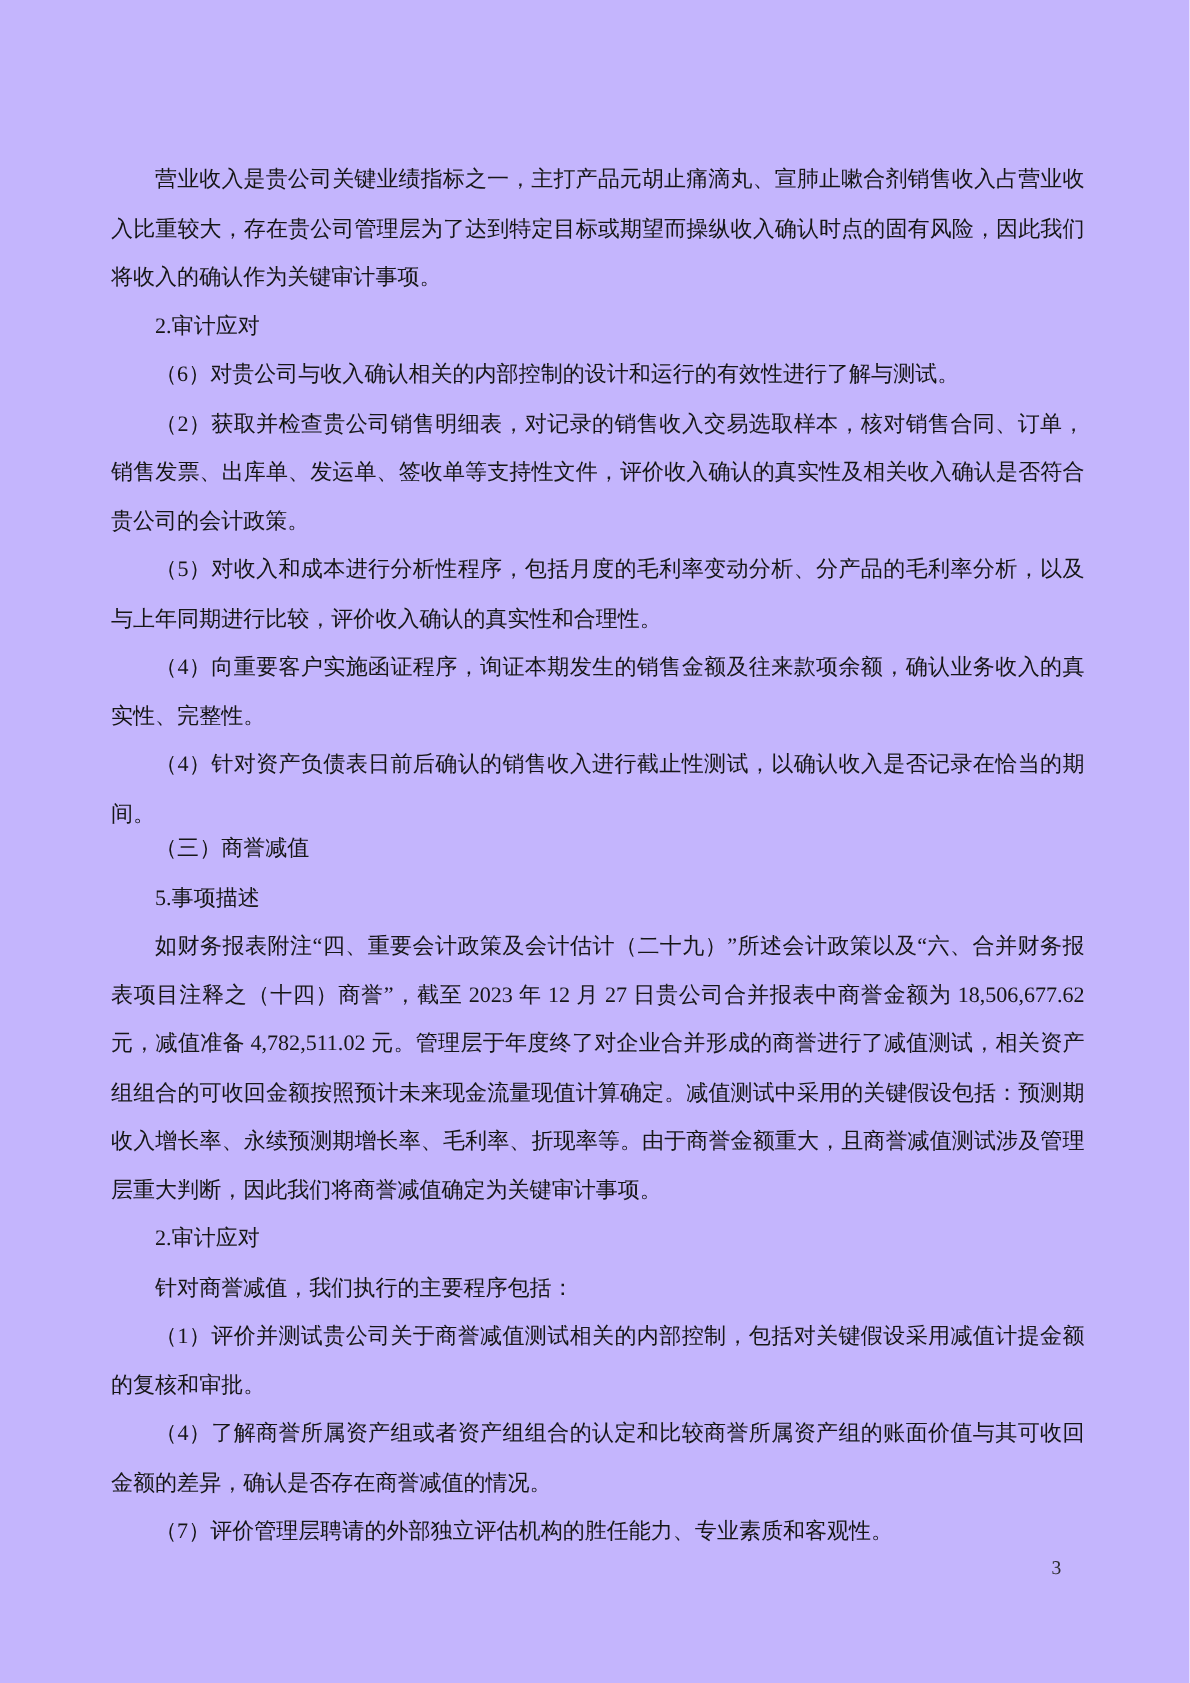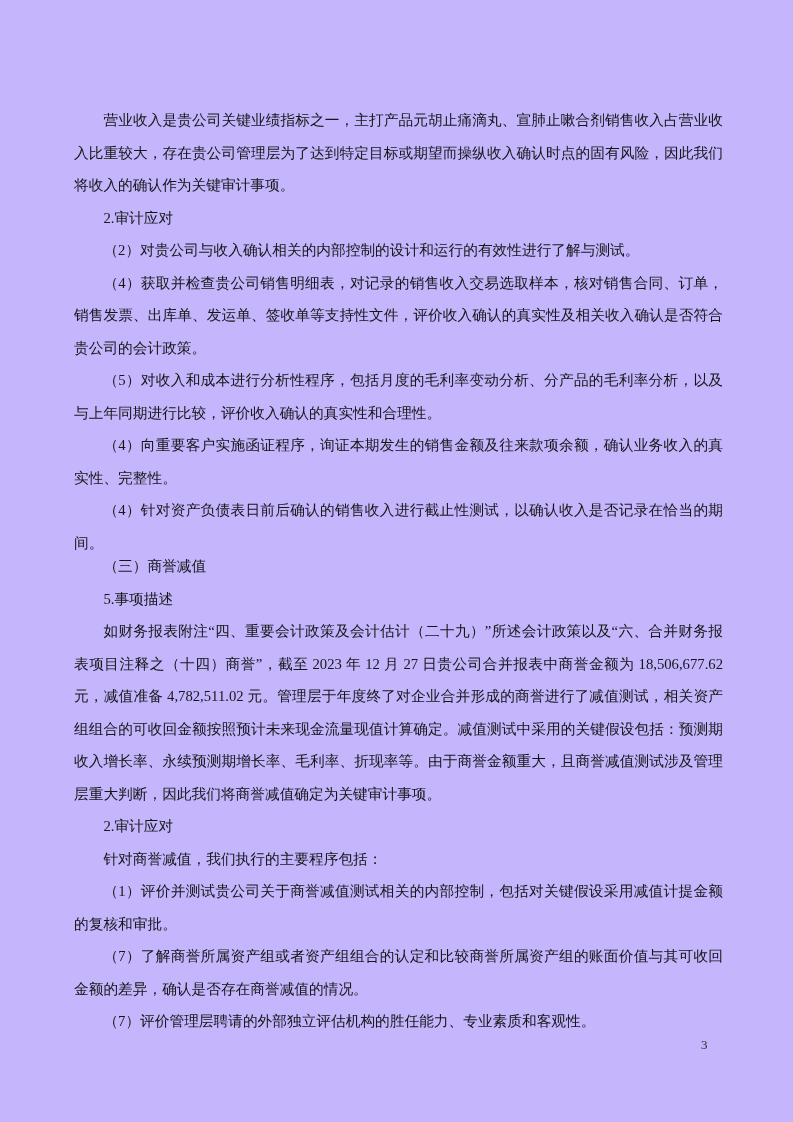--- a/index.html
+++ b/index.html
@@ -42,28 +42,28 @@
     color: #2a2a2a;
   }
 </style>
 </head>
 <body>
 
 <div class="page">
   <div class="doc-body">
     <p>营业收入是贵公司关键业绩指标之一，主打产品元胡止痛滴丸、宣肺止嗽合剂销售收入占营业收入比重较大，存在贵公司管理层为了达到特定目标或期望而操纵收入确认时点的固有风险，因此我们将收入的确认作为关键审计事项。</p>
     <p>2.审计应对</p>
-    <p>（2）对贵公司与收入确认相关的内部控制的设计和运行的有效性进行了解与测试。</p>
-    <p>（4）获取并检查贵公司销售明细表，对记录的销售收入交易选取样本，核对销售合同、订单，销售发票、出库单、发运单、签收单等支持性文件，评价收入确认的真实性及相关收入确认是否符合贵公司的会计政策。</p>
+    <p>（6）对贵公司与收入确认相关的内部控制的设计和运行的有效性进行了解与测试。</p>
+    <p>（2）获取并检查贵公司销售明细表，对记录的销售收入交易选取样本，核对销售合同、订单，销售发票、出库单、发运单、签收单等支持性文件，评价收入确认的真实性及相关收入确认是否符合贵公司的会计政策。</p>
     <p>（5）对收入和成本进行分析性程序，包括月度的毛利率变动分析、分产品的毛利率分析，以及与上年同期进行比较，评价收入确认的真实性和合理性。</p>
     <p>（4）向重要客户实施函证程序，询证本期发生的销售金额及往来款项余额，确认业务收入的真实性、完整性。</p>
     <p>（4）针对资产负债表日前后确认的销售收入进行截止性测试，以确认收入是否记录在恰当的期间。</p>
     <p class="tight">（三）商誉减值</p>
     <p>5.事项描述</p>
     <p>如财务报表附注“四、重要会计政策及会计估计（二十九）”所述会计政策以及“六、合并财务报表项目注释之（十四）商誉”，截至 2023 年 12 月 27 日贵公司合并报表中商誉金额为 18,506,677.62 元，减值准备 4,782,511.02 元。管理层于年度终了对企业合并形成的商誉进行了减值测试，相关资产组组合的可收回金额按照预计未来现金流量现值计算确定。减值测试中采用的关键假设包括：预测期收入增长率、永续预测期增长率、毛利率、折现率等。由于商誉金额重大，且商誉减值测试涉及管理层重大判断，因此我们将商誉减值确定为关键审计事项。</p>
     <p>2.审计应对</p>
     <p>针对商誉减值，我们执行的主要程序包括：</p>
     <p>（1）评价并测试贵公司关于商誉减值测试相关的内部控制，包括对关键假设采用减值计提金额的复核和审批。</p>
-    <p>（7）了解商誉所属资产组或者资产组组合的认定和比较商誉所属资产组的账面价值与其可收回金额的差异，确认是否存在商誉减值的情况。</p>
+    <p>（4）了解商誉所属资产组或者资产组组合的认定和比较商誉所属资产组的账面价值与其可收回金额的差异，确认是否存在商誉减值的情况。</p>
     <p>（7）评价管理层聘请的外部独立评估机构的胜任能力、专业素质和客观性。</p>
   </div>
   <div class="page-number">3</div>
 </div>
 
 </body></html>

